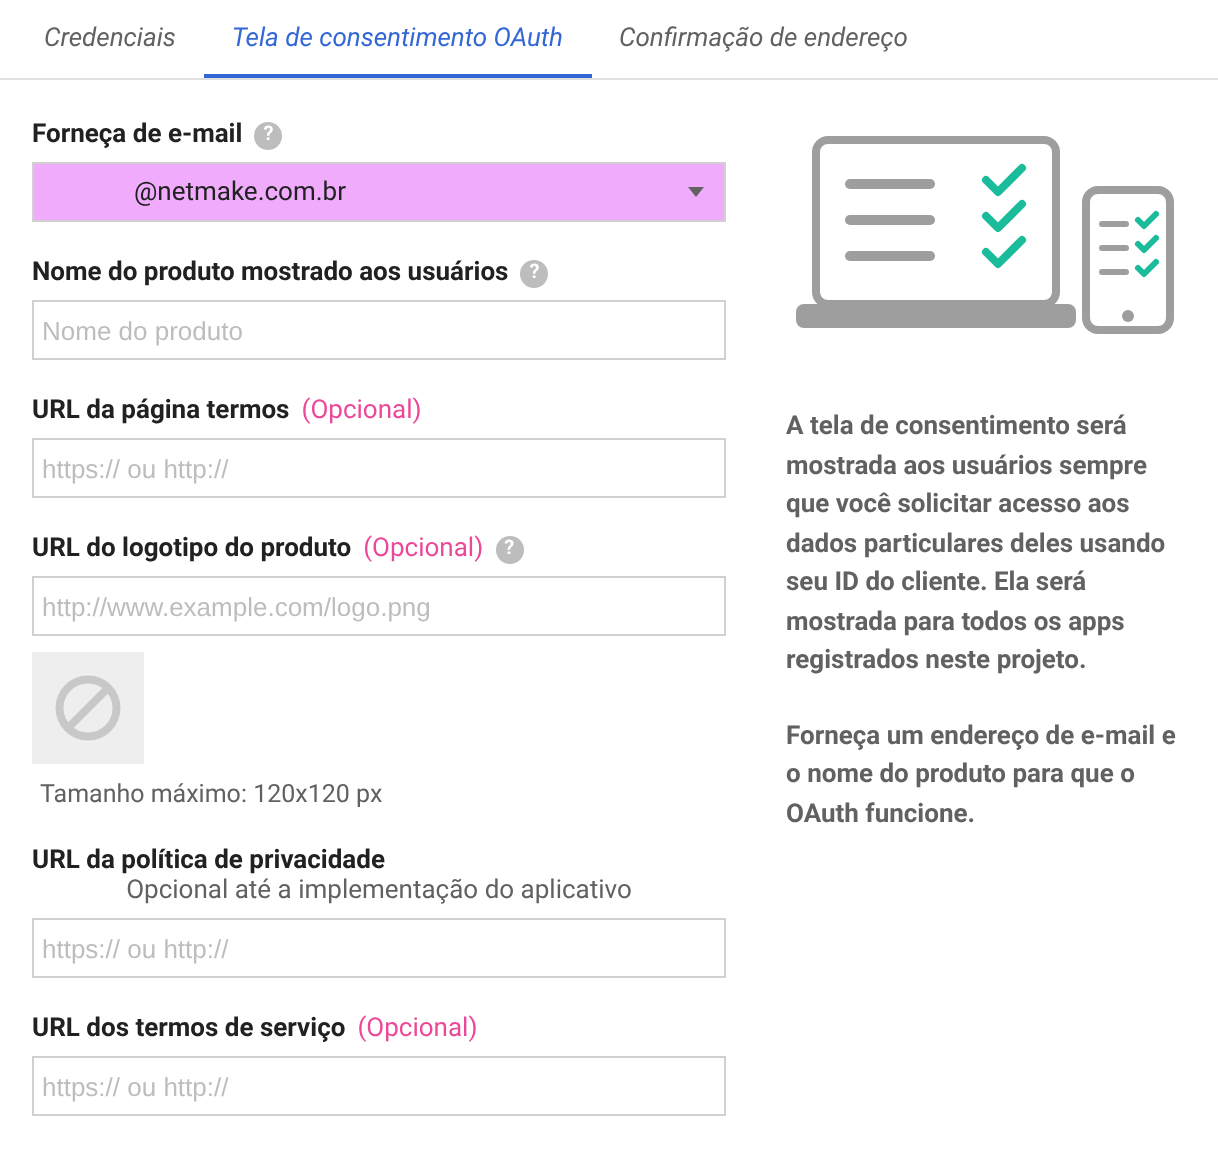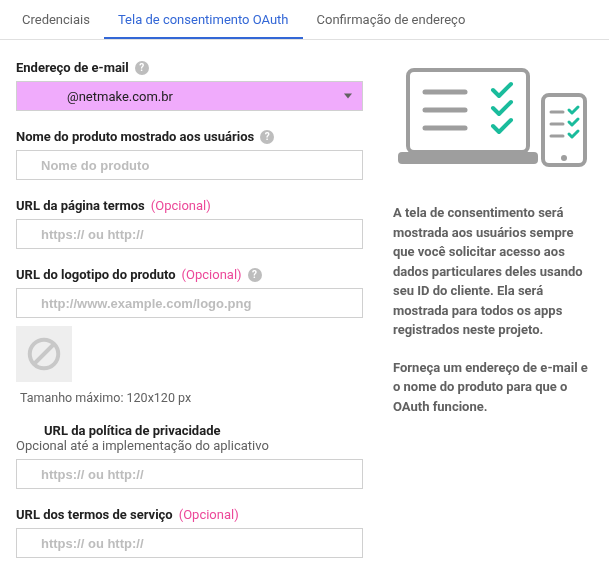--- a/index.html
+++ b/index.html
@@ -14,20 +14,21 @@
     display: flex;
     border-bottom: 1px solid #e0e0e0;
     padding: 0 8px;
   }
   .tab {
     padding: 12px 14px 10px;
     color: #616161;
     font-size: 13px;
     cursor: pointer;
     border-bottom: 2px solid transparent;
+    font-style: italic;
   }
   .tab.active {
     color: #3367d6;
     border-bottom: 2px solid #3367d6;
   }
   .content {
     display: flex;
     padding: 20px 16px 20px 16px;
     gap: 30px;
   }
@@ -46,20 +47,21 @@
   .optional {
     font-weight: 400;
     color: #ec4899;
   }
   .sublabel {
     font-size: 13px;
     color: #616161;
     font-weight: 400;
     margin-bottom: 6px;
     margin-top: -2px;
+    text-align: center;
   }
   .help-icon {
     width: 14px;
     height: 14px;
     border-radius: 50%;
     background: #bdbdbd;
     color: #fff;
     font-size: 10px;
     line-height: 14px;
     text-align: center;
@@ -85,25 +87,24 @@
     transform: translateY(-50%);
     width: 0; height: 0;
     border-left: 4px solid transparent;
     border-right: 4px solid transparent;
     border-top: 5px solid #616161;
   }
   .text-input {
     width: 100%;
     border: 1px solid #d0d0d0;
     height: 30px;
-    padding: 0 24px;
+    padding: 0 4px;
     font-size: 13px;
     color: #212121;
     outline: none;
-    font-weight: bold;
   }
   .text-input::placeholder { color: #bdbdbd; }
   .logo-preview {
     width: 56px;
     height: 56px;
     background: #eeeeee;
     display: flex;
     align-items: center;
     justify-content: center;
     margin-top: 8px;
@@ -135,21 +136,21 @@
   <div class="tab">Credenciais</div>
   <div class="tab active">Tela de consentimento OAuth</div>
   <div class="tab">Confirmação de endereço</div>
 </div>
 
 <div class="content">
   <div class="form-col">
 
     <div class="form-group">
       <div class="label-row">
-        <span>Endereço de e-mail</span>
+        <span>Forneça de e-mail</span>
         <span class="help-icon">?</span>
       </div>
       <div class="select-box">
         <span>@netmake.com.br</span>
         <span class="caret"></span>
       </div>
     </div>
 
     <div class="form-group">
       <div class="label-row">
@@ -177,21 +178,21 @@
       <div class="logo-preview">
         <svg width="38" height="38" viewBox="0 0 24 24">
           <circle cx="12" cy="12" r="9" fill="none" stroke="#c8c8c8" stroke-width="2.5"></circle>
           <line x1="6" y1="18" x2="18" y2="6" stroke="#c8c8c8" stroke-width="2.5"></line>
         </svg>
       </div>
       <div class="logo-note">Tamanho máximo: 120x120 px</div>
     </div>
 
     <div class="form-group">
-      <div class="label-row" style="margin-bottom:2px;margin-left:28px;">
+      <div class="label-row" style="margin-bottom:2px;">
         <span>URL da política de privacidade</span>
       </div>
       <div class="sublabel">Opcional até a implementação do aplicativo</div>
       <input class="text-input" placeholder="https:// ou http://" style="">
     </div>
 
     <div class="form-group">
       <div class="label-row">
         <span>URL dos termos de serviço</span>
         <span class="optional">(Opcional)</span>

